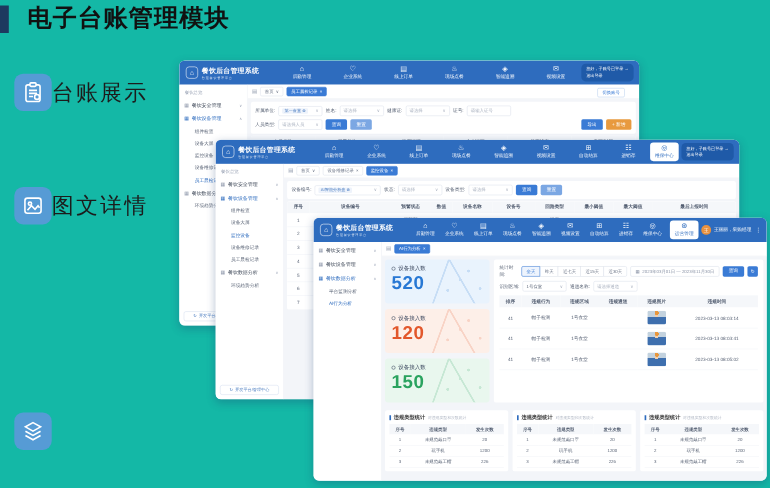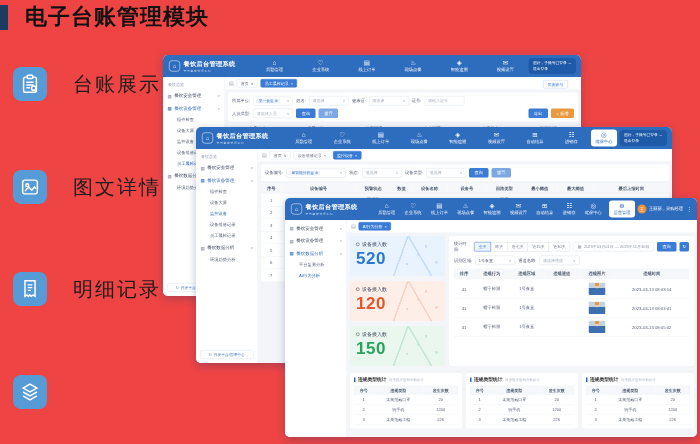--- a/index.html
+++ b/index.html
@@ -1,24 +1,24 @@
 <!DOCTYPE html>
 <html><head>
 <meta charset="utf-8">
 <style>
   html,body{margin:0;padding:0;background:#fff;}
   *{box-sizing:border-box;}
   body{font-family:"Liberation Sans","DejaVu Sans",sans-serif;}
-  .canvas{position:relative;width:700px;height:444px;background:#ef4444;overflow:hidden;}
+  .canvas{position:relative;width:700px;height:444px;background:#14b8a6;overflow:hidden;}
 
   
   .page-head{position:absolute;left:0;top:2px;display:flex;align-items:center;}
   .tbar{width:8px;height:25px;background:#1d3a5f;display:inline-block;}
   .page-head h1{margin:0 0 0 17px;font-size:22px;font-weight:bold;color:#111;letter-spacing:1px;}
-  .feat{position:absolute;left:13px;display:flex;align-items:center;gap:26px;}
+  .feat{position:absolute;left:13px;display:flex;align-items:center;}
   .ftile{width:34px;height:34px;border-radius:8px;background:#569bd5;display:flex;align-items:center;justify-content:center;flex:none;}
   .flbl{font-size:20px;color:#1c1c1c;letter-spacing:2px;}
 
   
   .win{position:absolute;background:#fff;border-radius:10px;box-shadow:0 5px 16px rgba(26,58,108,.30);overflow:hidden;transform:scale(.5);transform-origin:0 0;font-size:9px;color:#444;}
   .hdr{height:44px;background:#2e6cbe;display:flex;align-items:center;color:#fff;padding:0 10px 0 12px;}
   .logo{display:flex;align-items:center;gap:7px;width:165px;flex:none;}
   .logo-ico{width:22px;height:22px;border:1.6px solid #fff;border-radius:6px;display:flex;align-items:center;justify-content:center;font-size:12px;flex:none;}
   .logo-name{font-size:12.5px;font-weight:bold;letter-spacing:.5px;white-space:nowrap;}
   .logo-sub{font-size:5.5px;opacity:.8;letter-spacing:1.5px;margin-top:1px;white-space:nowrap;}
@@ -124,29 +124,20 @@
   <div class="feat" style="top:170px;justify-content:flex-end;">
     <span class="ftile">
       <svg width="22" height="22" viewBox="0 0 24 24" fill="none" stroke="#fff" stroke-width="1.6">
           <rect x="4" y="4.5" width="16" height="15" rx="2.5"></rect>
           <circle cx="9" cy="10" r="1.6"></circle>
           <path d="M6.5 16.5l4-4.5 3.5 3.5 3-3.5 1.5 2"></path>
         </svg>
     </span>
     <span class="flbl">图文详情</span>
   </div>
-  <div class="feat" style="top:272px;">
-    <span class="ftile">
-      <svg width="22" height="22" viewBox="0 0 24 24" fill="none" stroke="#fff" stroke-width="1.6">
-          <path d="M6.5 3h11v17l-2.2-1.6-2 1.6-1.6-1.6-1.6 1.6-1.4-1.6L6.5 20z"></path>
-          <path d="M9.5 7.5h5M9.5 10.5h5M9.5 13.5h3.4"></path>
-        </svg>
-    </span>
-    <span class="flbl">明细记录</span>
-  </div>
   <div class="feat" style="top:375px;">
     <span class="ftile">
       <svg width="22" height="22" viewBox="0 0 24 24" fill="none" stroke="#fff" stroke-width="1.6">
           <path d="M12 3.5l7.5 4.2L12 11.9 4.5 7.7z"></path>
           <path d="M4.5 12l7.5 4.2 7.5-4.2"></path>
           <path d="M4.5 16.3l7.5 4.2 7.5-4.2"></path>
         </svg>
     </span>
   </div>
 

